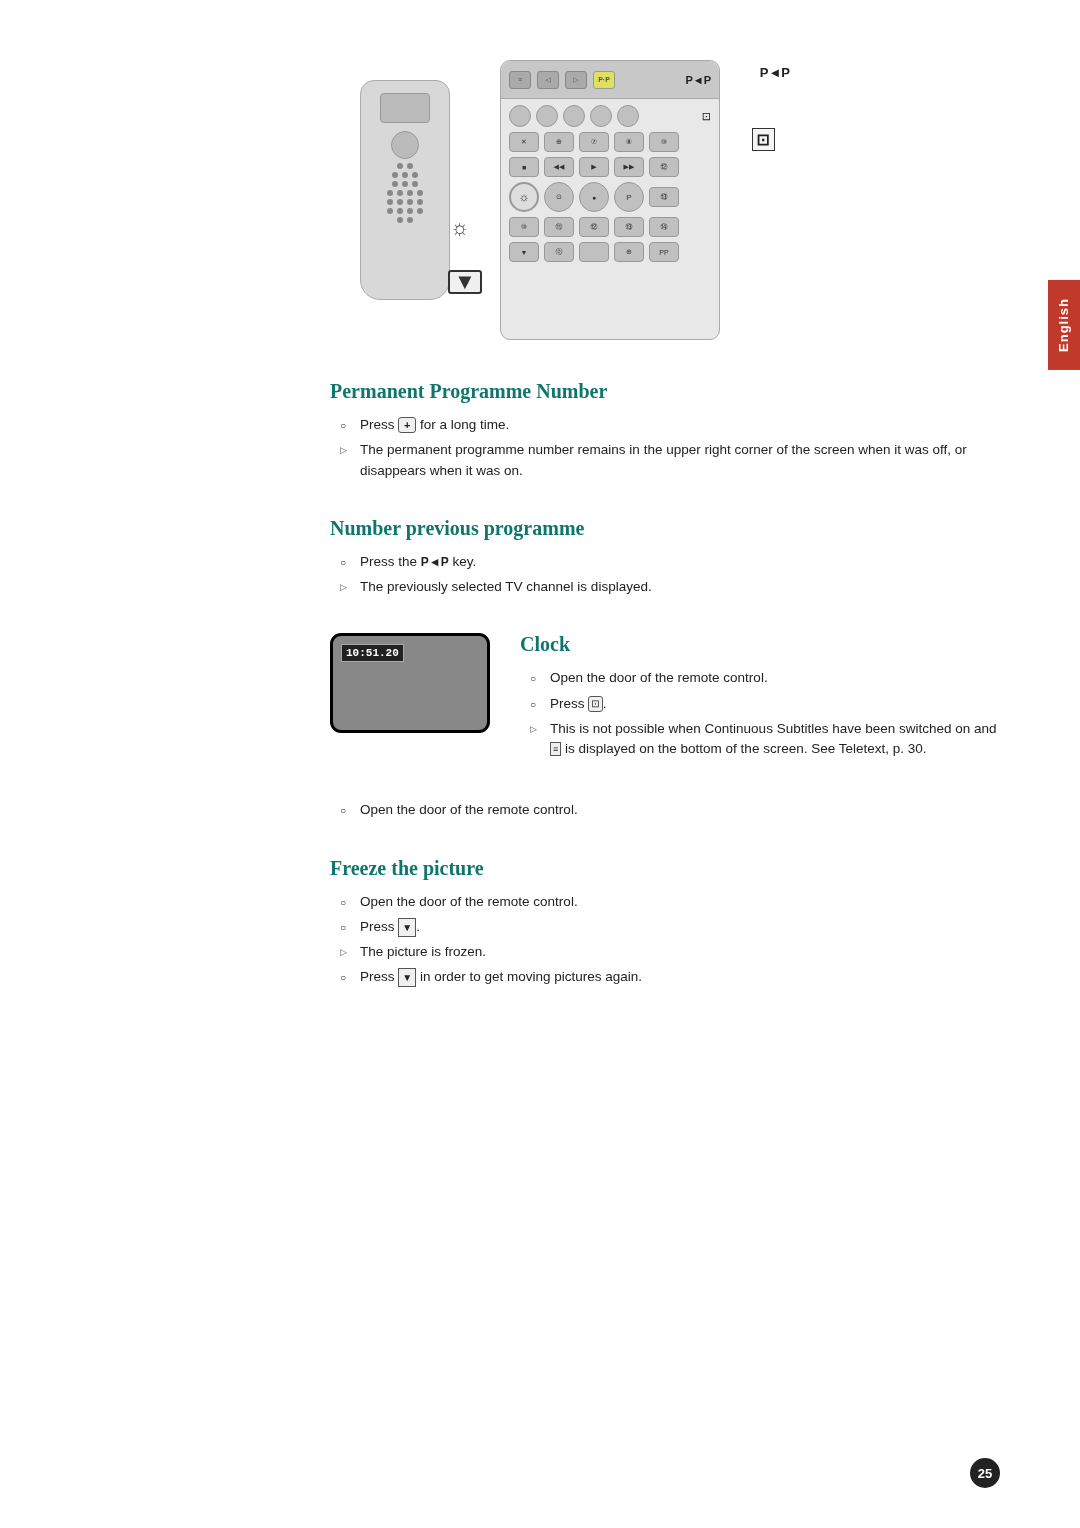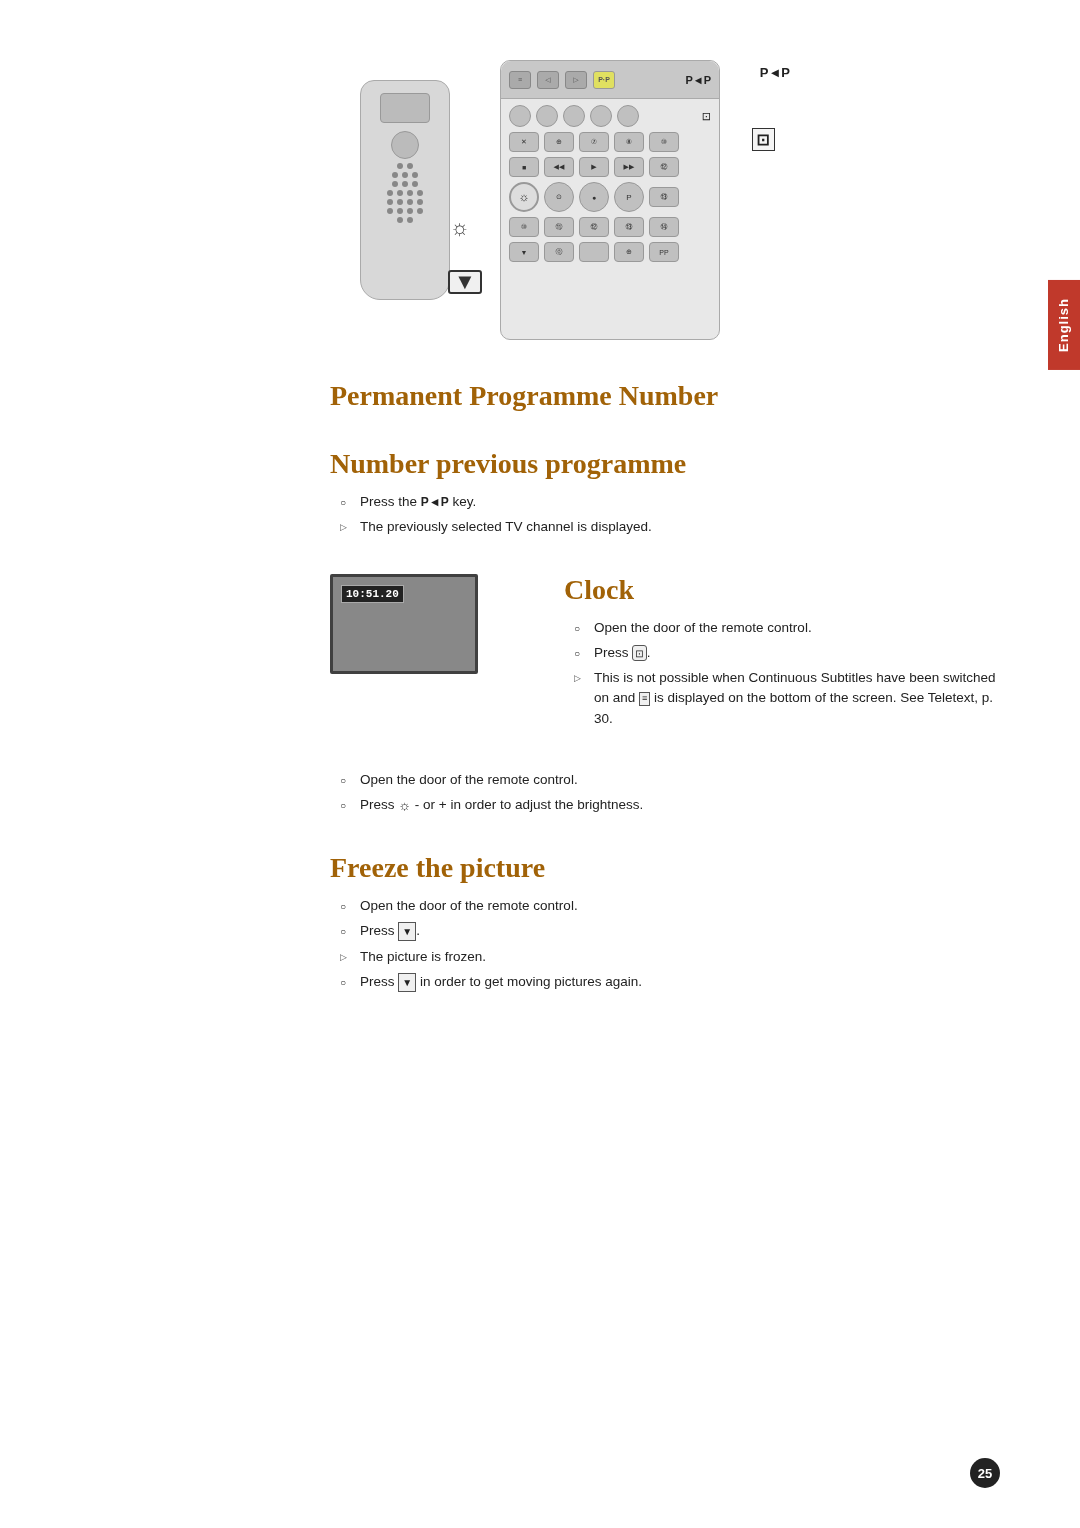--- a/index.html
+++ b/index.html
@@ -196,23 +196,23 @@
       display: flex;
       align-items: center;
       gap: 2px;
     }
 
     .section {
       margin-bottom: 36px;
     }
 
     .section-title {
-      font-size: 28px;
-      font-weight: bold;
-      color: #a16207;
+      font-size: 20px;
+      font-weight: bold;
+      color: #0f766e;
       margin-bottom: 12px;
       font-family: Georgia, serif;
     }
 
     .bullet-list {
       list-style: none;
       padding-left: 10px;
     }
 
     .bullet-list li {
@@ -272,25 +272,25 @@
 
     .pip-key {
       display: inline-flex;
       align-items: center;
       font-size: 12px;
       font-weight: bold;
       vertical-align: middle;
     }
 
     .clock-screen {
-      width: 148px;
+      width: 160px;
       height: 100px;
       background: #888;
-      border: 3px solid #404040;
-      border-radius: 2px;
+      border: 3px solid #000000;
+      border-radius: 11px;
       position: relative;
       overflow: hidden;
     }
 
     .clock-time-display {
       position: absolute;
       top: 8px;
       left: 8px;
       background: #222;
       color: #fff;
@@ -308,21 +308,20 @@
       align-items: flex-start;
     }
 
     .left-image {
       flex-shrink: 0;
       width: 160px;
     }
 
     .right-content {
       flex: 1;
-      margin-left: 44px;
     }
 
     
     .teletext-icon {
       display: inline-flex;
       align-items: center;
       border: 1px solid #555;
       padding: 0 2px;
       font-size: 9px;
       vertical-align: middle;
@@ -486,20 +485,28 @@
         <div style="position:absolute; left:-50px; top:155px; font-size:22px; font-weight:bold; color:#444;">☼</div>
         <div style="position:absolute; left:-52px; top:210px; font-size:22px; color:#333; display:flex;align-items:center;justify-content:center; width:34px;height:24px;border:2px solid #333;border-radius:3px;background:#f0f0f0;">▼</div>
       </div>
     </div>
   </div>
 
   <div style="margin-left: 250px; max-width: 720px;">
 
     <div class="section">
       <div class="section-title">Permanent Programme Number</div>
+      <ul class="bullet-list">
+        <li class="circle-bullet">
+          Press <span class="inline-btn">+</span> for a long time.
+        </li>
+        <li class="arrow-bullet">
+          The permanent programme number remains in the upper right corner of the screen when it was off, or disappears when it was on.
+        </li>
+      </ul>
     </div>
 
     <div class="section">
       <div class="section-title">Number previous programme</div>
       <ul class="bullet-list">
         <li class="circle-bullet">
           Press the <span class="pip-key">P◄P</span> key.
         </li>
         <li class="arrow-bullet">
           The previously selected TV channel is displayed.
@@ -521,21 +528,20 @@
             <li class="circle-bullet">Press <span class="inline-icon-eq">⊡</span>.</li>
             <li class="arrow-bullet">This is not possible when Continuous Subtitles have been switched on and <span class="teletext-icon">≡</span> is displayed on the bottom of the screen. See Teletext, p. 30.</li>
           </ul>
         </div>
       </div>
     </div>
 
     <div class="section">
       <ul class="bullet-list">
         <li class="circle-bullet">Open the door of the remote control.</li>
-        <li class="circle-bullet">Press <span class="sun-icon">☼</span> - or + in order to adjust the brightness.</li>
       </ul>
     </div>
 
     <div class="section">
       <div class="section-title">Freeze the picture</div>
       <ul class="bullet-list">
         <li class="circle-bullet">Open the door of the remote control.</li>
         <li class="circle-bullet">Press <span class="freeze-icon">▼</span>.</li>
         <li class="arrow-bullet">The picture is frozen.</li>
         <li class="circle-bullet">Press <span class="freeze-icon">▼</span> in order to get moving pictures again.</li>

